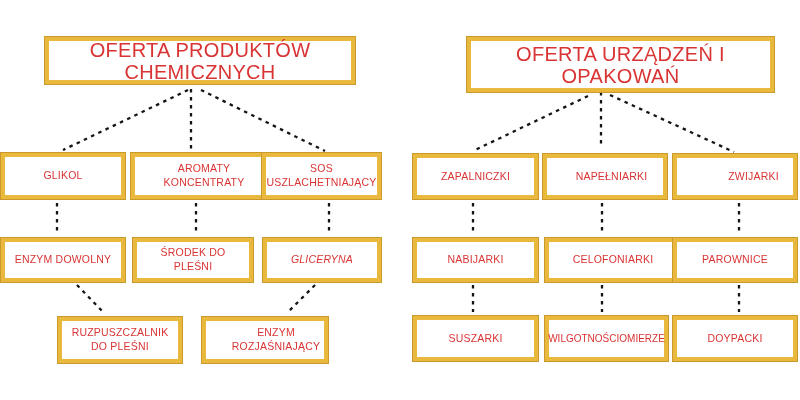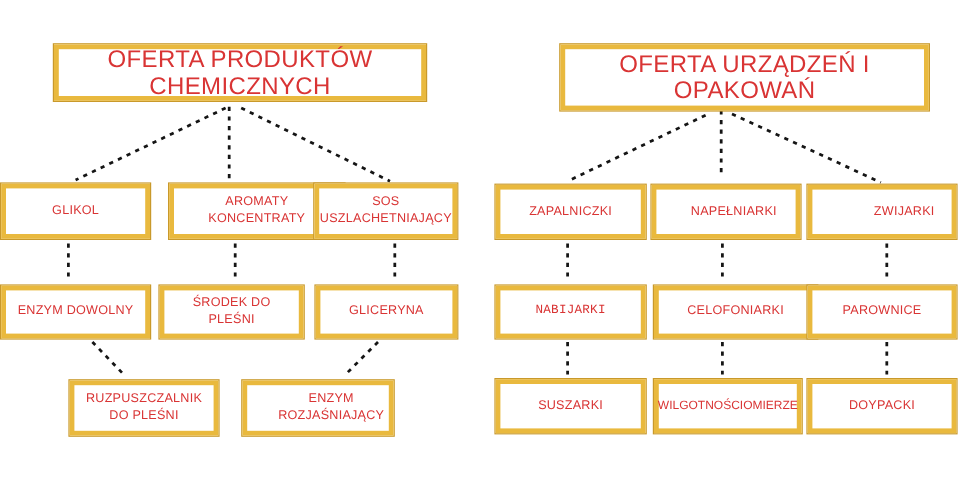--- a/index.html
+++ b/index.html
@@ -76,37 +76,37 @@
     <line x1="602" y1="203" x2="602" y2="234"></line>
     <line x1="739" y1="203" x2="739" y2="234"></line>
     <line x1="473" y1="285" x2="473" y2="312"></line>
     <line x1="602" y1="285" x2="602" y2="312"></line>
     <line x1="739" y1="285" x2="739" y2="312"></line>
   </svg>
 
   <div class="node header" style="left:45px; top:37px; width:310px; height:47px;">OFERTA PRODUKTÓW CHEMICZNYCH</div>
 
   <div class="node" style="left:1px; top:153px; width:124px; height:46px;">GLIKOL</div>
-  <div class="node" style="left:131px; top:153px; width:146px; height:46px;margin-left:10px;">AROMATY KONCENTRATY</div>
+  <div class="node" style="left:131px; top:153px; width:146px; height:46px;">AROMATY KONCENTRATY</div>
   <div class="node" style="left:262px; top:153px; width:119px; height:46px;">SOS USZLACHETNIAJĄCY</div>
 
   <div class="node" style="left:1px; top:238px; width:124px; height:44px;">ENZYM DOWOLNY</div>
   <div class="node" style="left:133px; top:238px; width:120px; height:44px;">ŚRODEK DO PLEŚNI</div>
-  <div class="node" style="left:263px; top:238px; width:118px; height:44px;">GLICERYNA</div>
+  <div class="node" style="left:263px; top:238px; width:118px; height:44px;font-style:italic;">GLICERYNA</div>
 
   <div class="node" style="left:58px; top:317px; width:124px; height:46px;">RUZPUSZCZALNIK DO PLEŚNI</div>
   <div class="node" style="left:202px; top:317px; width:126px; height:46px;padding-left:25px;">ENZYM ROZJAŚNIAJĄCY</div>
 
   <div class="node header" style="left:450px; top:37px; width:307px; height:55px;margin-left:17px;">OFERTA URZĄDZEŃ I OPAKOWAŃ</div>
 
   <div class="node" style="left:413px; top:154px; width:125px; height:45px;">ZAPALNICZKI</div>
   <div class="node" style="left:543px; top:154px; width:124px; height:45px;padding-left:16px;">NAPEŁNIARKI</div>
   <div class="node" style="left:673px; top:154px; width:124px; height:45px;padding-left:40px;">ZWIJARKI</div>
 
-  <div class="node" style="left:413px; top:238px; width:125px; height:44px;font-family:Liberation Mono, monospace;">NABIJARKI</div>
+  <div class="node" style="left:413px; top:238px; width:125px; height:44px;">NABIJARKI</div>
   <div class="node" style="left:545px; top:238px; width:136px; height:44px;">CELOFONIARKI</div>
   <div class="node" style="left:673px; top:238px; width:124px; height:44px;">PAROWNICE</div>
 
   <div class="node" style="left:413px; top:316px; width:125px; height:45px;">SUSZARKI</div>
   <div class="node" style="left:545px; top:316px; width:123px; height:45px; font-size:10px; letter-spacing:0;text-align:center;">WILGOTNOŚCIOMIERZE</div>
   <div class="node" style="left:673px; top:316px; width:124px; height:45px;">DOYPACKI</div>
 
 </div>
 
 </body></html>

